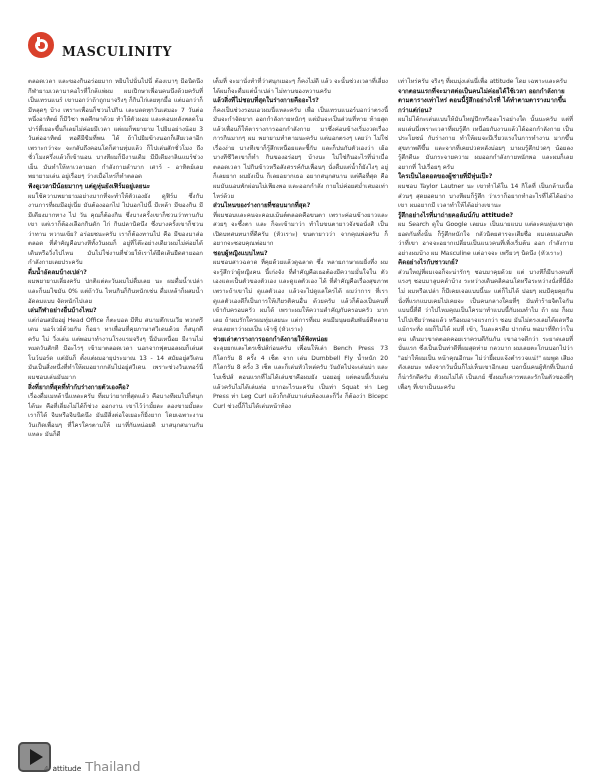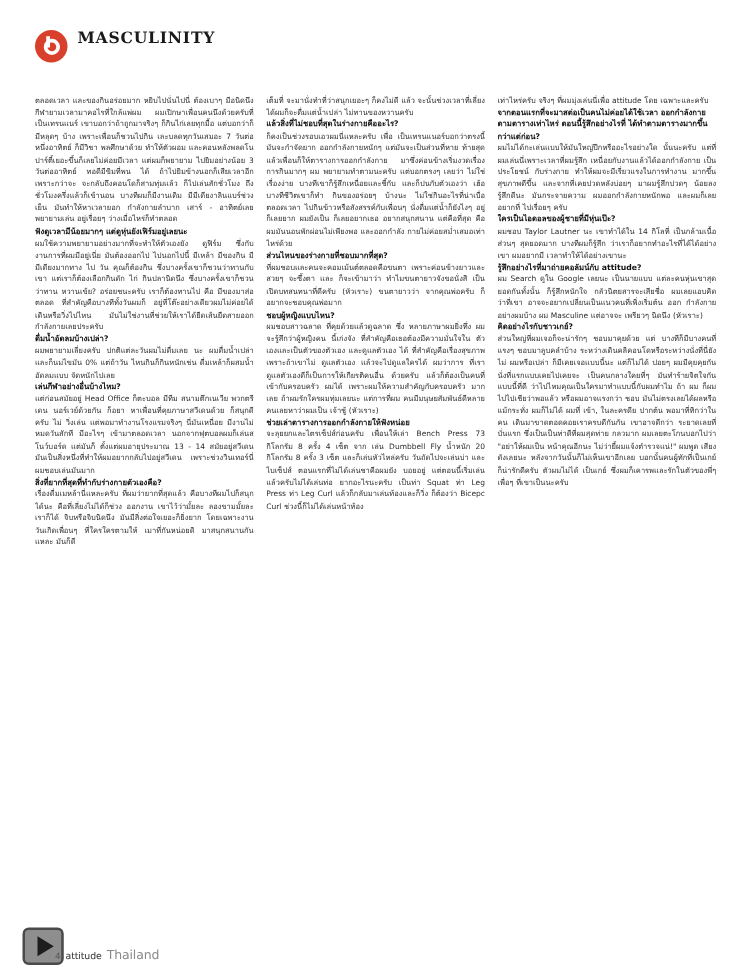--- a/index.html
+++ b/index.html
@@ -21,21 +21,21 @@
     width: 600px; height: 781px;
     background: #ffffff;
   }
 
   
   #masthead {
     position: absolute;
     left: 28px; top: 24px;
     height: 34px;
     display: flex;
-    align-items: flex-start;
+    align-items: flex-end;
     gap: 8px;
   }
   #logo-mark {
     position: relative;
     width: 26px; height: 26px;
     border-radius: 50%;
     background: #d9402b;
     display: flex;
     align-items: center;
     justify-content: center;
@@ -137,21 +137,21 @@
     color: #555555;
   }
   #footer-brand-bold {
     font-weight: 400;
     font-size: 7.5px;
     color: #333333;
     letter-spacing: -0.1px;
   }
   #footer-brand-light {
     font-weight: 400;
-    font-size: 10px;
+    font-size: 13px;
     color: #8a8a8a;
     letter-spacing: -0.1px;
   }
 </style>
 </head>
 <body>
 
 <div id="page">
 
   <div id="masthead">

